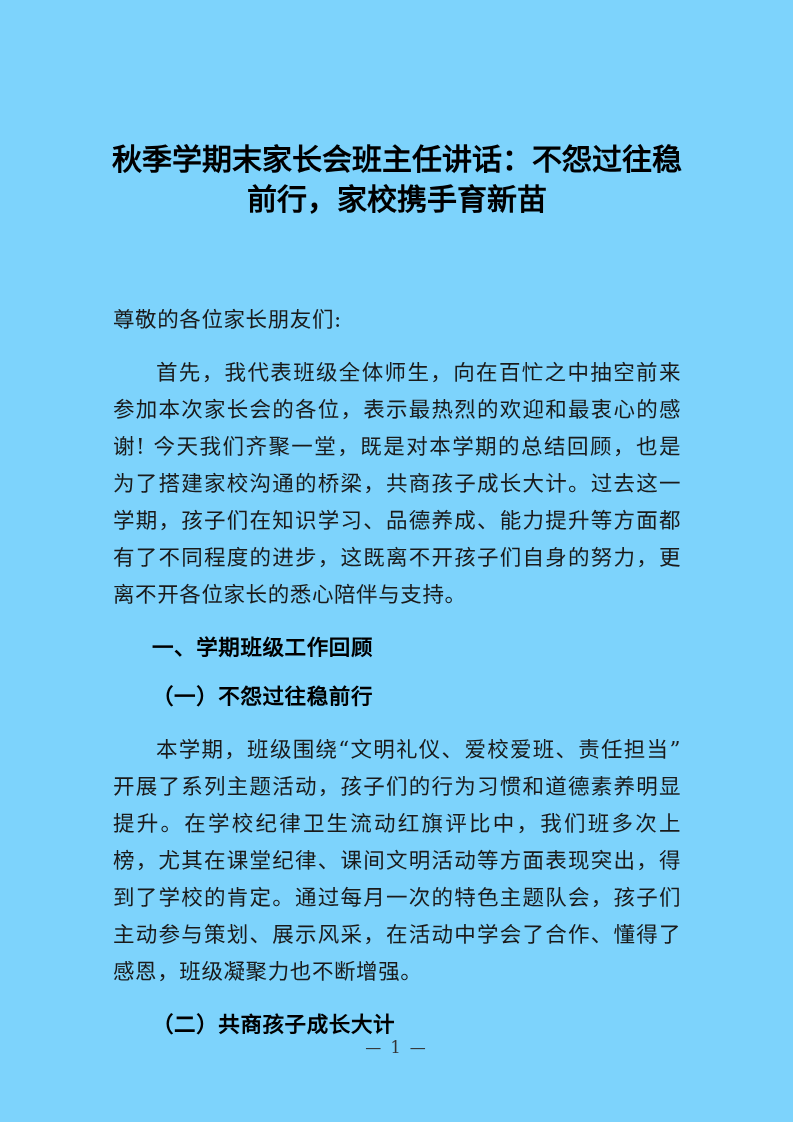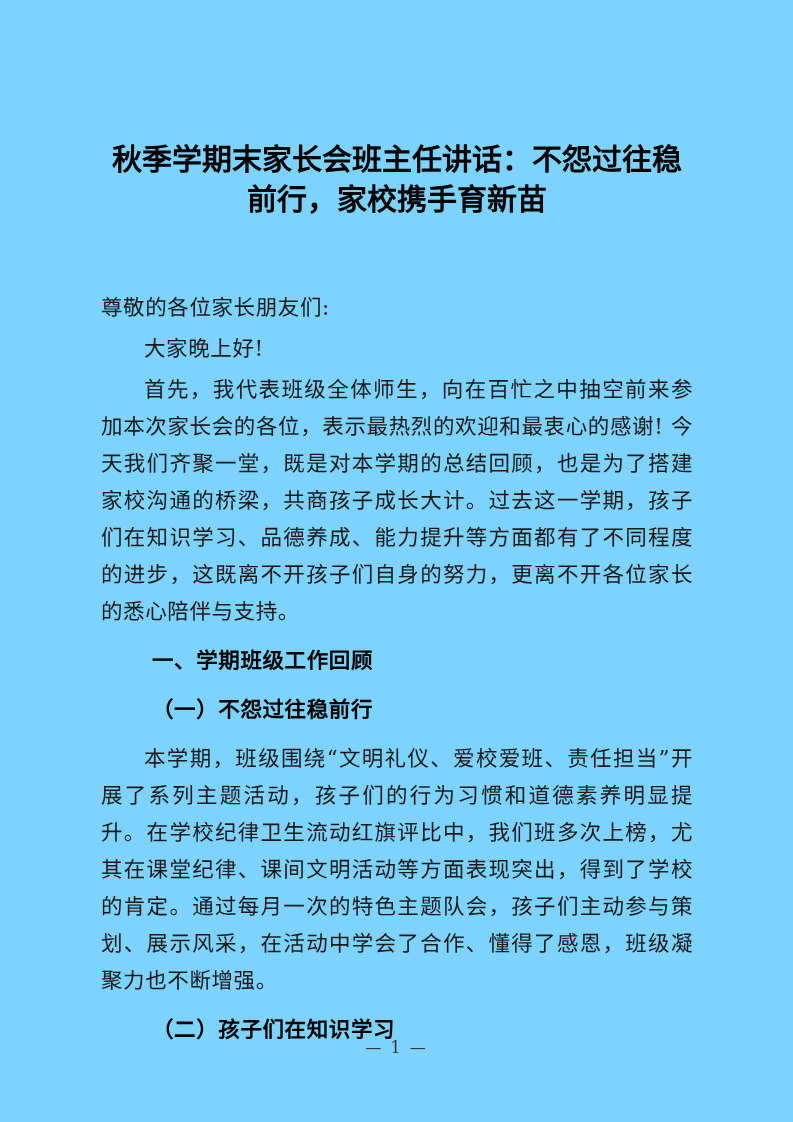--- a/index.html
+++ b/index.html
@@ -41,21 +41,21 @@
   }
 
   
   .para {
     font-family: "DejaVu Serif", "Liberation Serif", serif;
     font-size: 21.5px;
     line-height: 37px;
     color: #1a1a1a;
     text-align: justify;
     text-justify: inter-ideograph;
-    margin: 4px;
+    margin: 16px;
     letter-spacing: 0.6px;
   }
 
   .para.indent {
     text-indent: 2em;
   }
 
   .para.salutation {
     text-indent: 0;
   }
@@ -94,30 +94,29 @@
 <div class="page">
 
   <div class="content">
 
     <h1 class="doc-title">秋季学期末家长会班主任讲话：不怨过往稳前行，家校携手育新苗</h1>
 
     <div class="gap-after-title"></div>
 
     <p class="para salutation">尊敬的各位家长朋友们:</p>
 
-    <p class="para indent">大家晚上好!</p>
 
     <p class="para indent">首先，我代表班级全体师生，向在百忙之中抽空前来参加本次家长会的各位，表示最热烈的欢迎和最衷心的感谢! 今天我们齐聚一堂，既是对本学期的总结回顾，也是为了搭建家校沟通的桥梁，共商孩子成长大计。过去这一学期，孩子们在知识学习、品德养成、能力提升等方面都有了不同程度的进步，这既离不开孩子们自身的努力，更离不开各位家长的悉心陪伴与支持。</p>
 
     <p class="heading">一、学期班级工作回顾</p>
 
     <p class="heading">（一）不怨过往稳前行</p>
 
     <p class="para indent">本学期，班级围绕“文明礼仪、爱校爱班、责任担当”开展了系列主题活动，孩子们的行为习惯和道德素养明显提升。在学校纪律卫生流动红旗评比中，我们班多次上榜，尤其在课堂纪律、课间文明活动等方面表现突出，得到了学校的肯定。通过每月一次的特色主题队会，孩子们主动参与策划、展示风采，在活动中学会了合作、懂得了感恩，班级凝聚力也不断增强。</p>
 
-    <p class="heading">（二）孩子们在知识学习</p>
+    <p class="heading">（二）共商孩子成长大计</p>
 
 
   </div>
 
   <div class="page-footer">— 1 —</div>
 
 </div>
 
 </body></html>

